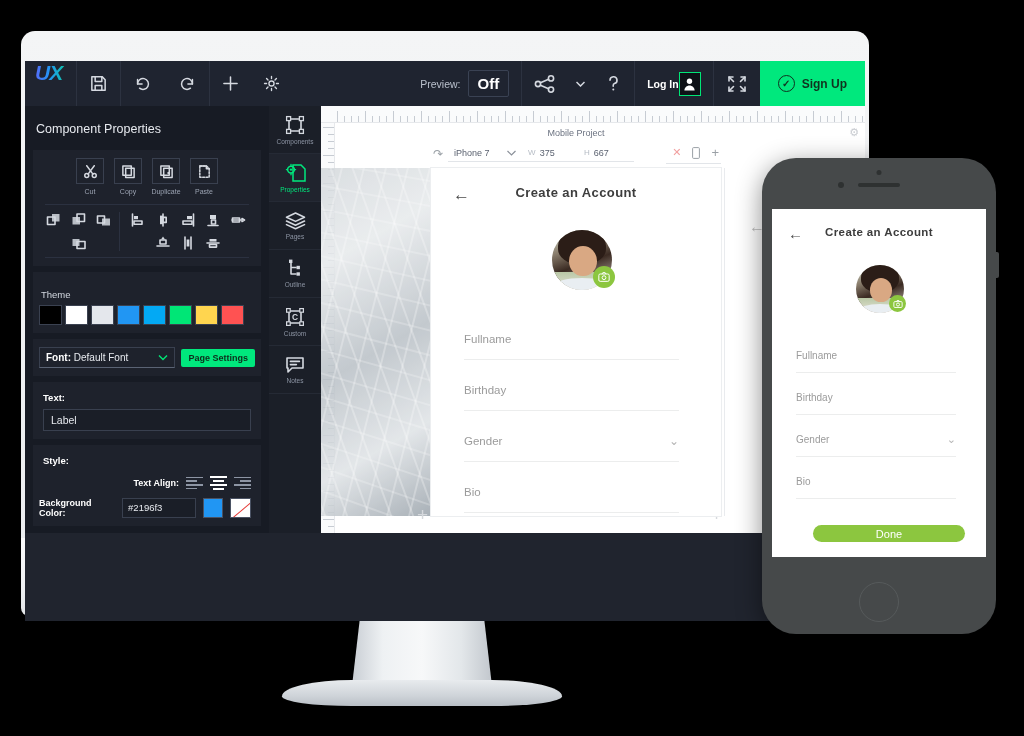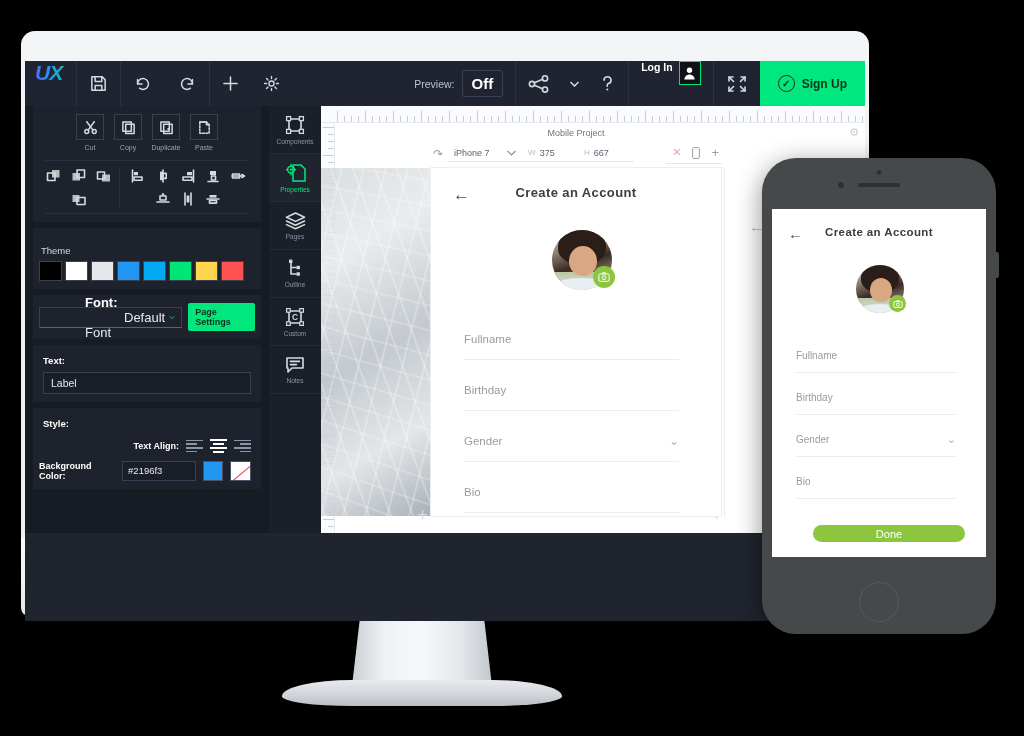--- a/index.html
+++ b/index.html
@@ -39,21 +39,21 @@
   .icn-f{ fill:#d5d9e0; stroke:none; }
   .proj-label{ color:#b9c0cc; font-size:11px; padding-right:8px; }
   .proj-input{ background:#0e1117; border:1px solid #2f3646; color:#fff;
     font-size:11px; font-weight:bold; height:24px; width:92px; line-height:22px;
     padding:0 8px; border-bottom:1px solid #00e676;}
   .proj-caret{ background:#0e1117; border:1px solid #2f3646; border-left:none;
     height:24px; width:24px; display:flex; align-items:center; justify-content:center; }
   .preview-label{ color:#b9c0cc; font-size:10.5px; margin-right:7px; }
   .preview-off{ border:1px solid #3a4253; color:#fff; font-size:15px; font-weight:bold;
     padding:4px 9px; border-radius:2px; }
-  .login-box{ display:flex; align-items:flex-start; gap:6px; }
+  .login-box{ display:flex; align-items:center; }
   .login-txt{ color:#fff; font-size:10.5px; font-weight:bold; }
   .login-avatar{ width:22px; height:24px; border:1px solid #00e676; background:#0e1117;
     display:flex; align-items:center; justify-content:center;}
   .signup{ background:#00e87d; color:#10321f; font-size:12px; font-weight:bold;
     display:flex; align-items:center; gap:7px; padding:0 18px; height:45px; }
   .signup-circ{ width:17px; height:17px; border:1.6px solid #10321f; border-radius:50%;
     display:flex; align-items:center; justify-content:center; font-size:10px;}
 
   
   .props{ position:absolute; left:0; top:45px; width:244px; height:427px;
@@ -71,21 +71,21 @@
   .arr-right{ flex:1; border-left:1px solid #2b3140; }
   .divline{ height:1px; background:#2b3140; margin:0 6px; }
   .actions-btn{ background:#00e87d; color:#0d2e1c; font-size:10.5px; font-weight:bold;
     text-align:center; padding:7px 0; border-radius:2px; }
   .theme-lbl{ color:#d3d8e0; font-size:9.5px; margin:9px 0 5px 2px; }
   .swatches{ display:flex; gap:3px; }
   .sw{ width:23px; height:20px; border:1px solid #3a4150; }
   .font-row{ display:flex; align-items:center; gap:6px; }
   .font-sel{ flex:1; display:flex; align-items:center; justify-content:space-between;
     border:1px solid #39404f; border-bottom:1px solid #5a6374; height:21px; padding:0 6px;}
-  .font-sel span{ color:#e7eaef; font-size:13px;margin-left:39px; }
+  .font-sel span{ color:#e7eaef; font-size:10px; }
   .font-sel b{ color:#fff; }
   .pagebtn{ background:#00e87d; color:#0d2e1c; font-size:9px; font-weight:bold;
     padding:4px 7px; border-radius:2px; }
   .sec-lbl{ color:#fff; font-size:9.5px; font-weight:bold; margin:2px 0 6px 4px; }
   .text-input{ border:1px solid #39404f; background:#1a1e27; color:#e7eaef;
     font-size:10.5px; height:22px; line-height:20px; padding:0 7px; margin:0 4px; }
   .style-row{ display:flex; align-items:center; justify-content:flex-end;
     gap:7px; padding:4px 4px 4px 0; }
   .style-lbl{ color:#fff; font-size:9px; font-weight:bold; }
   .hexfield{ width:78px; height:20px; border:1px solid #39404f; background:#1a1e27;
@@ -268,20 +268,21 @@
           <path class="icn" d="M3 3l4.5 4.5M19 3l-4.5 4.5M3 17l4.5-4.5M19 17l-4.5-4.5"></path>
         </svg>
       </div>
       <div class="signup">
         <span class="signup-circ">✓</span>
         <span>Sign Up</span>
       </div>
     </div>
 
     <div class="props">
+      <div class="props-title">Component Properties</div>
 
       <div class="blk">
         <div class="row-icons">
           <div class="tool-btn">
             <span class="tool-sq">
               <svg width="15" height="15" viewBox="0 0 16 16">
                   <circle class="icn" cx="4" cy="12.2" r="2.1"></circle>
                   <circle class="icn" cx="12" cy="12.2" r="2.1"></circle>
                   <path class="icn" d="M5.4 10.8 12 1.8M10.6 10.8 4 1.8"></path>
                 </svg>

